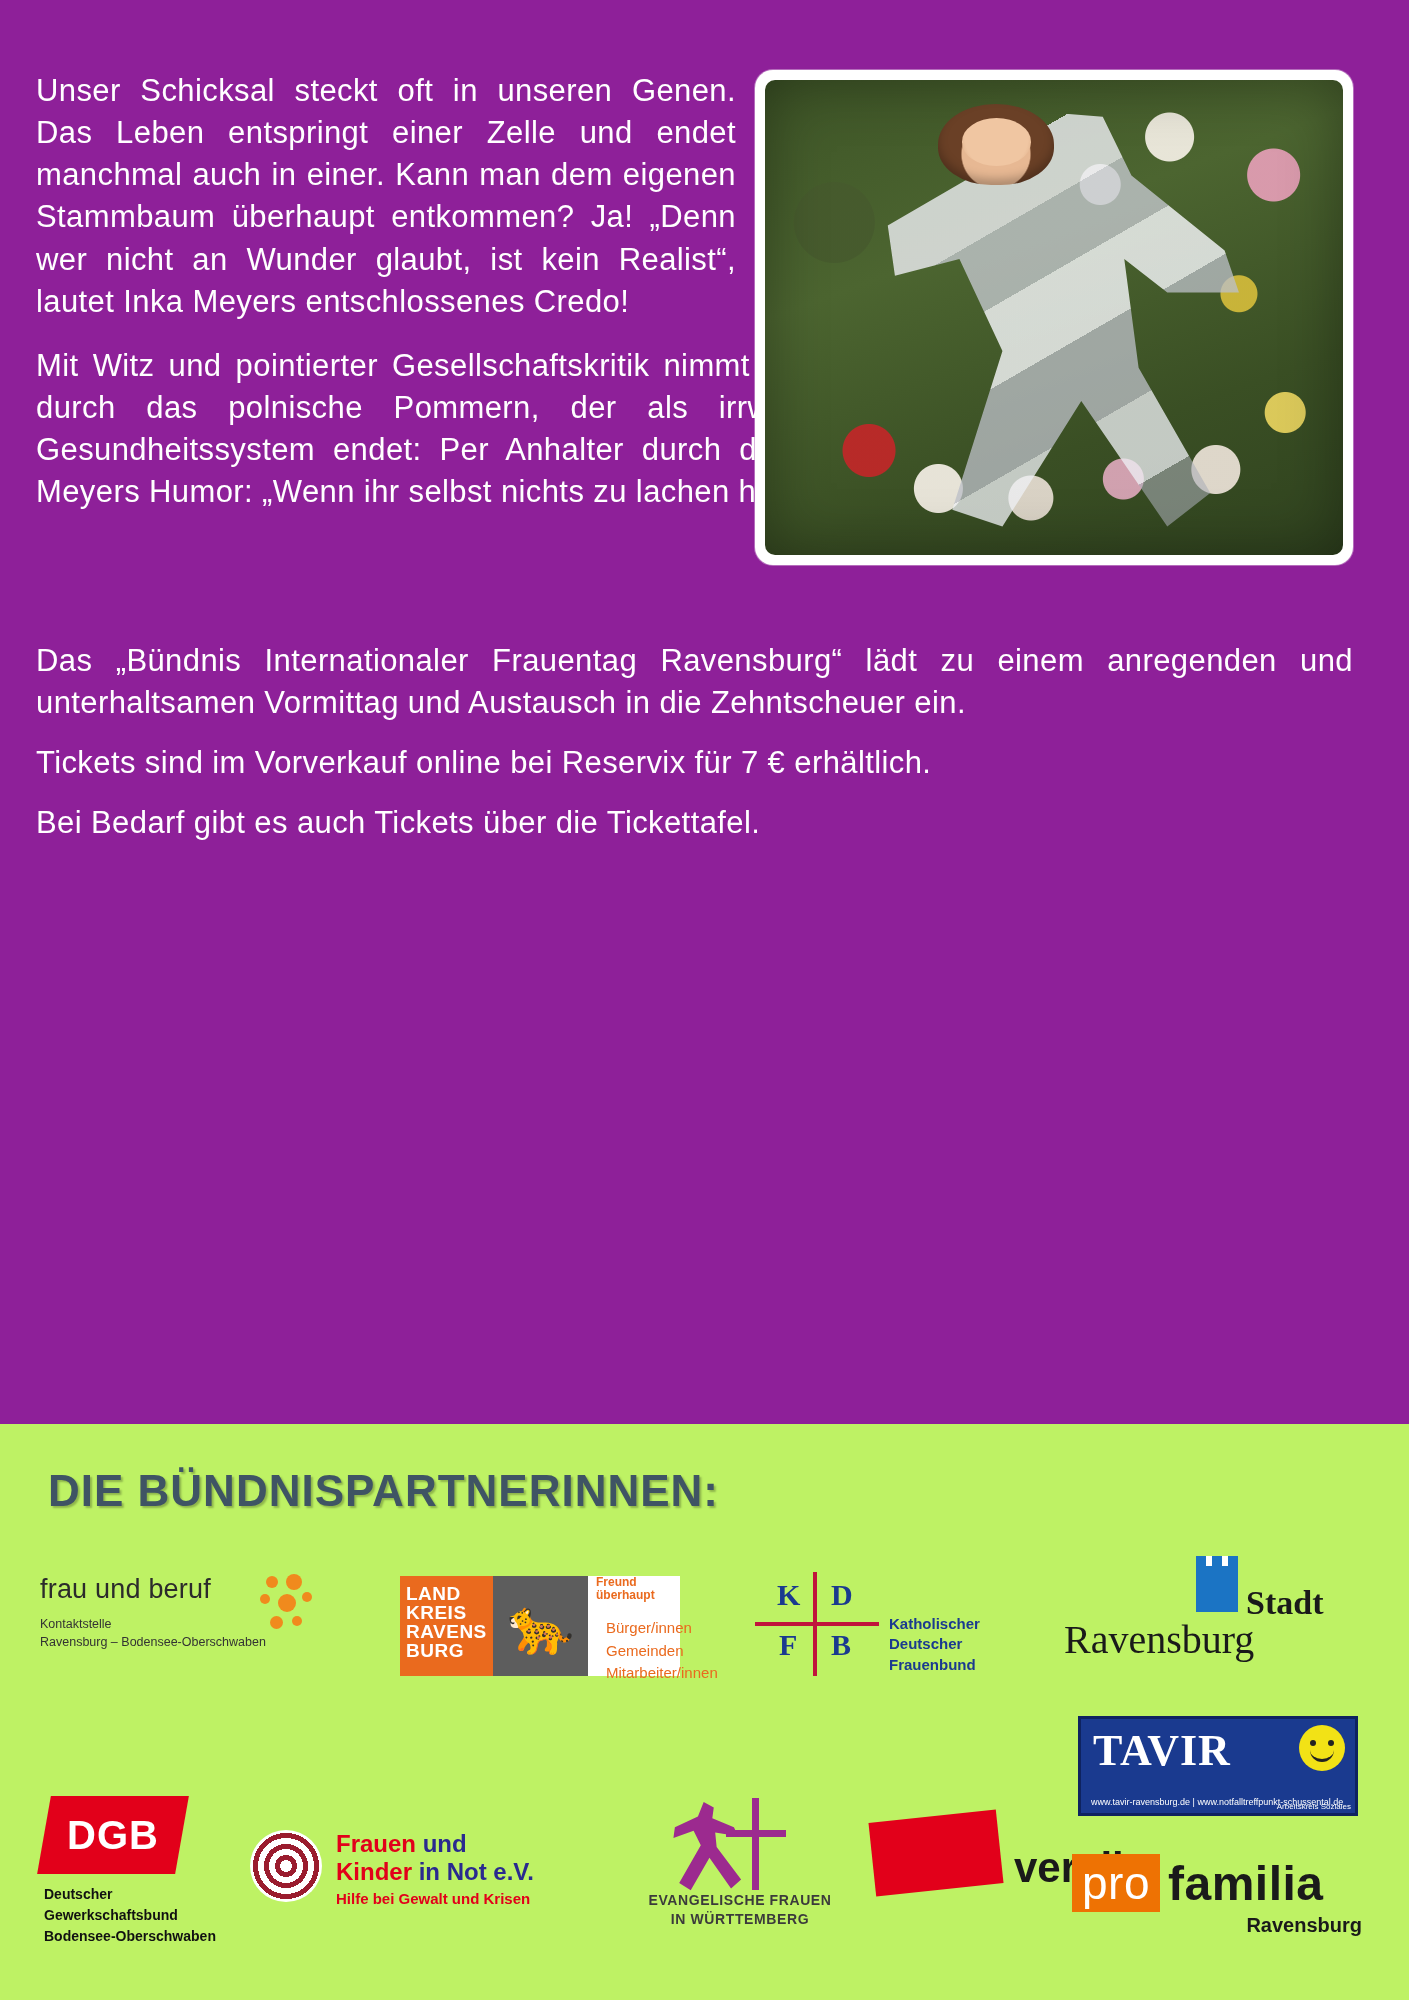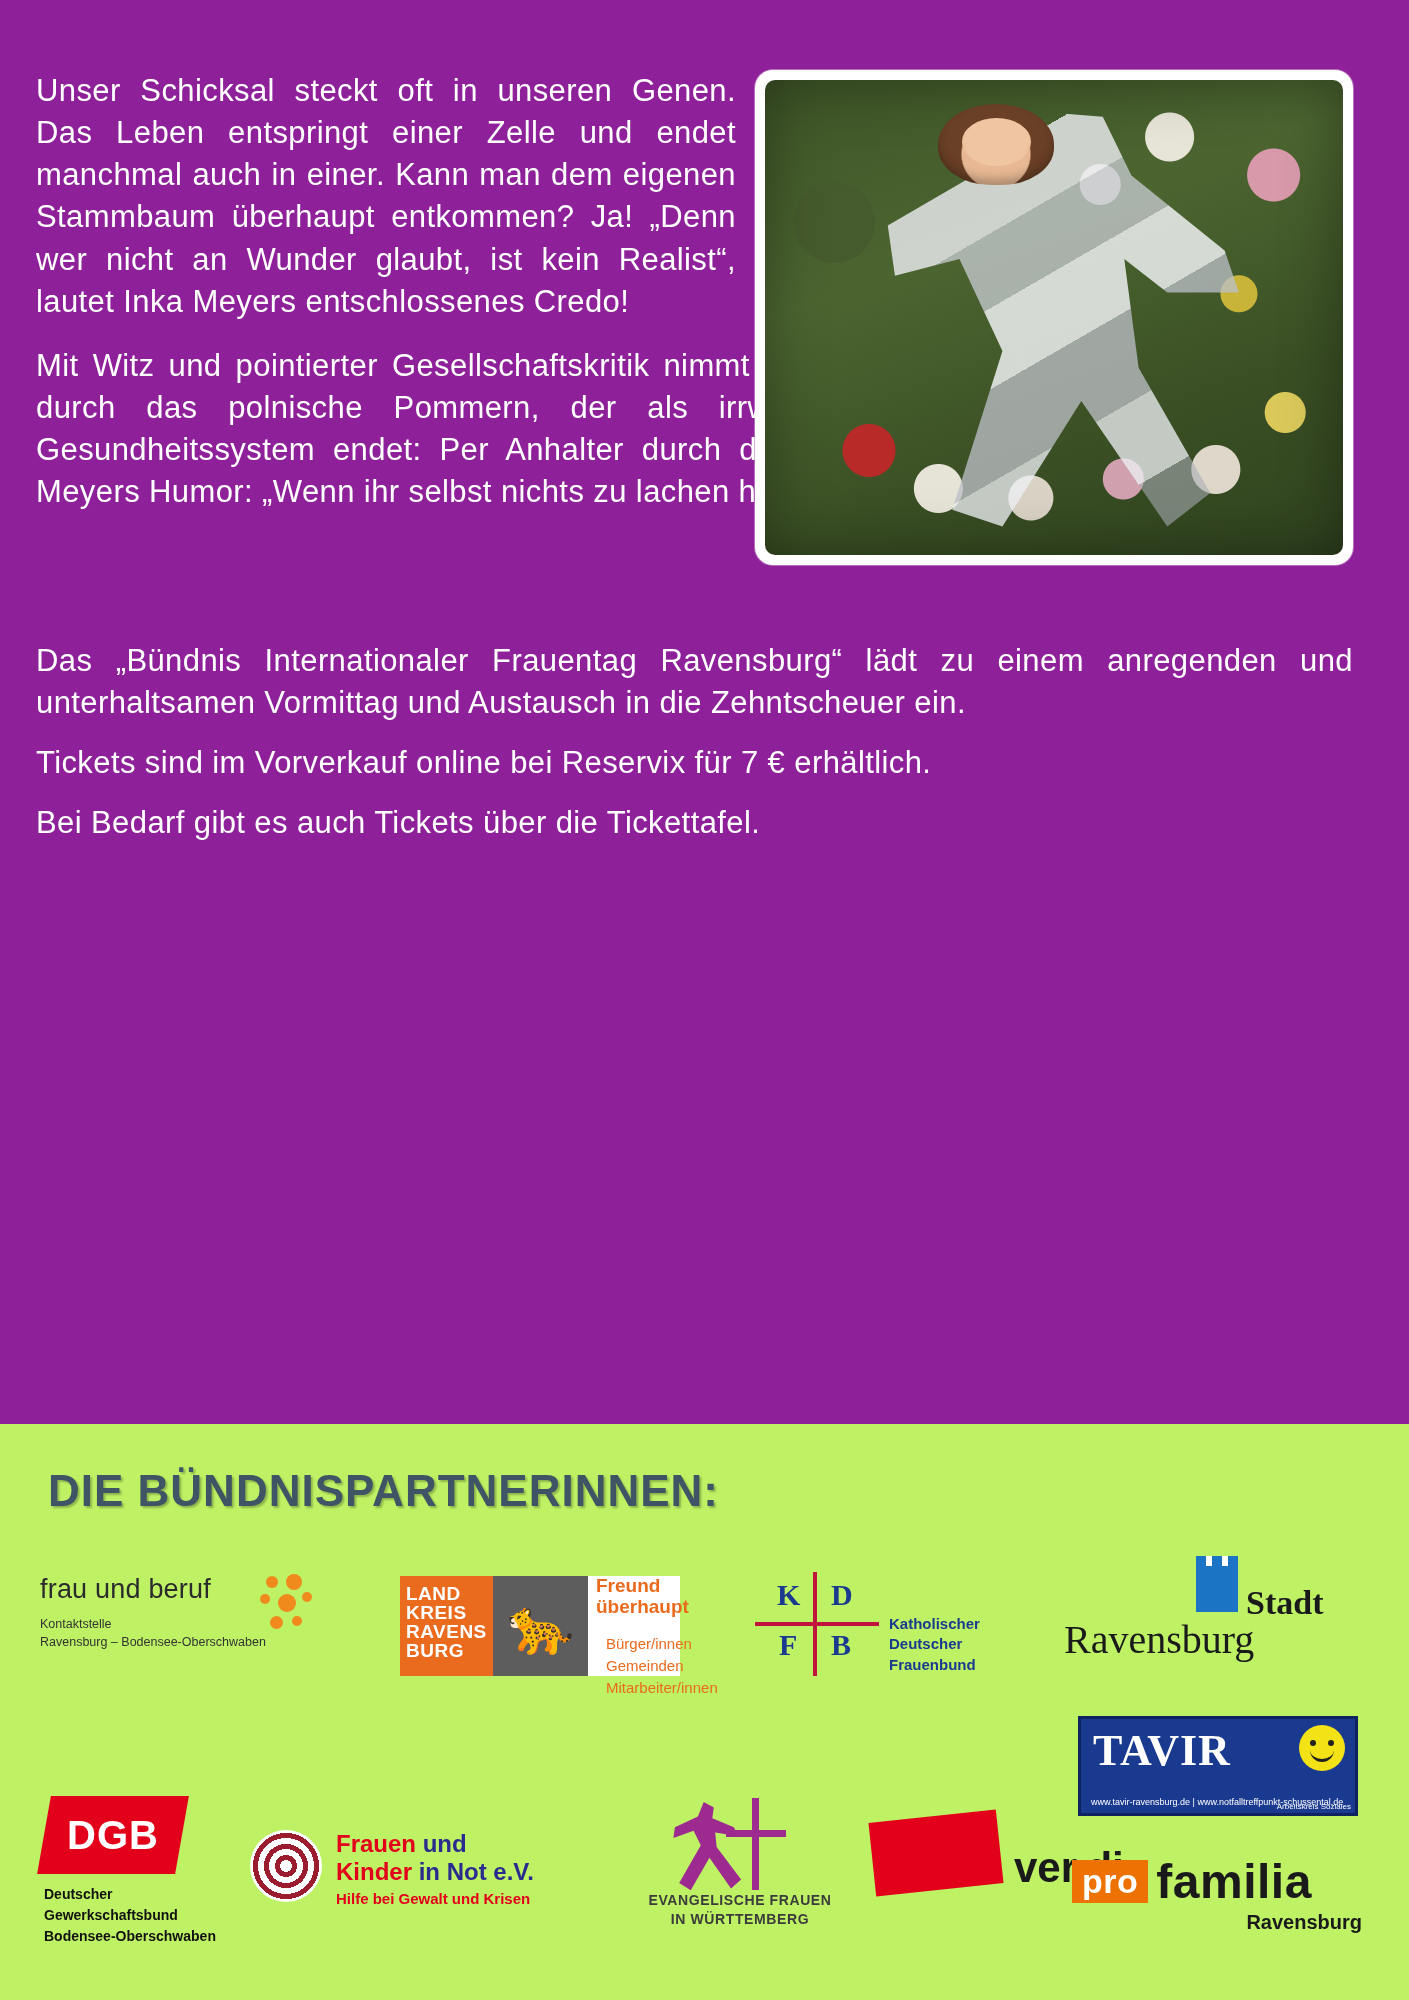--- a/index.html
+++ b/index.html
@@ -157,21 +157,21 @@
   .fub-sub { font-size: 12.5px; color: #333; margin-top: 10px; line-height: 1.45; }
   .fub-dots { position: absolute; right: 10px; top: 0px; width: 60px; height: 58px; }
   .fub-dots i { position: absolute; border-radius: 50%; background: #f08a1d; display:block; }
 
   
   #logo-landkreis { left: 400px; top: 152px; width: 280px; height: 100px; display: flex; }
   .lk-orange { width: 94px; background: #ea6a1e; color: #fff; font-weight: bold; font-size: 19px; line-height: 1.0; padding: 8px 6px; box-sizing: border-box; letter-spacing: .5px;}
   .lk-grey { width: 96px; background: #5d5d5d; position: relative; }
   .lk-lion { position: absolute; left: 50%; top: 50%; transform: translate(-50%,-50%); font-size: 54px; color: #fff; line-height: 1; }
   .lk-right { width: 92px; background: #ffffff; padding-left: 8px; box-sizing: border-box; }
-  .lk-freund { color: #ea6a1e; font-size: 19px; font-weight: bold; line-height: 1.1; }
+  .lk-freund { color: #ea6a1e; font-size: 12px; font-weight: bold; line-height: 1.1; }
   .lk-small { color: #ea6a1e; font-size: 15px; margin-top: 16px; line-height: 1.35; margin-left: 10px; }
 
   
   #logo-kdfb { left: 755px; top: 148px; width: 300px; height: 110px; }
   .kdfb-cross { position: relative; width: 124px; height: 104px; }
   .kdfb-cross .vline { position: absolute; left: 58px; top: 0; width: 4px; height: 104px; background: #c0143c; }
   .kdfb-cross .hline { position: absolute; left: 0; top: 50px; width: 124px; height: 4px; background: #c0143c; }
   .kdfb-cross span { position: absolute; font-size: 30px; color: #1a3a8f; font-weight: bold; font-family: "Liberation Serif", serif; }
   .kdfb-text { position: absolute; left: 134px; top: 42px; font-size: 15px; font-weight: bold; color: #1a3a8f; line-height: 1.35; }
 
@@ -222,21 +222,21 @@
   .tavir-word { position: absolute; left: 12px; top: 6px; font-size: 44px; font-weight: bold; color: #ffffff; font-family: "Liberation Serif", serif; letter-spacing: 1px; }
   .tavir-smiley { position: absolute; right: 10px; top: 6px; width: 46px; height: 46px; border-radius: 50%; background: #f2e216; }
   .tavir-smiley:before { content: ""; position: absolute; left: 11px; top: 15px; width: 6px; height: 6px; border-radius: 50%; background: #222; box-shadow: 18px 0 0 #222; }
   .tavir-smiley:after { content: ""; position: absolute; left: 11px; top: 22px; width: 24px; height: 12px; border-bottom: 3px solid #222; border-radius: 0 0 14px 14px; }
   .tavir-urls { position: absolute; left: 10px; bottom: 6px; font-size: 9px; color: #ffffff; }
   .tavir-arc { position: absolute; right: 4px; bottom: 2px; font-size: 8px; color: #ffffff; }
 
   
   #logo-profamilia { left: 1072px; top: 430px; width: 290px; height: 110px; }
   .pf-row { display: flex; align-items: center; }
-  .pf-pro { background: #ee7203; color: #fff; font-size: 34px; font-weight: bold; padding: 2px 10px; letter-spacing: .5px; }
+  .pf-pro { background: #ee7203; color: #fff; font-size: 46px; font-weight: normal; padding: 2px 10px; letter-spacing: .5px; }
   .pf-familia { color: #1a1a1a; font-size: 48px; font-weight: bold; margin-left: 8px; letter-spacing: .5px; }
   .pf-rb { text-align: right; font-size: 20px; font-weight: bold; color: #1a1a1a; margin-top: 2px; }
 </style>
 </head>
 <body>
 
 <div class="page">
 
   <div class="purple-panel">
 

